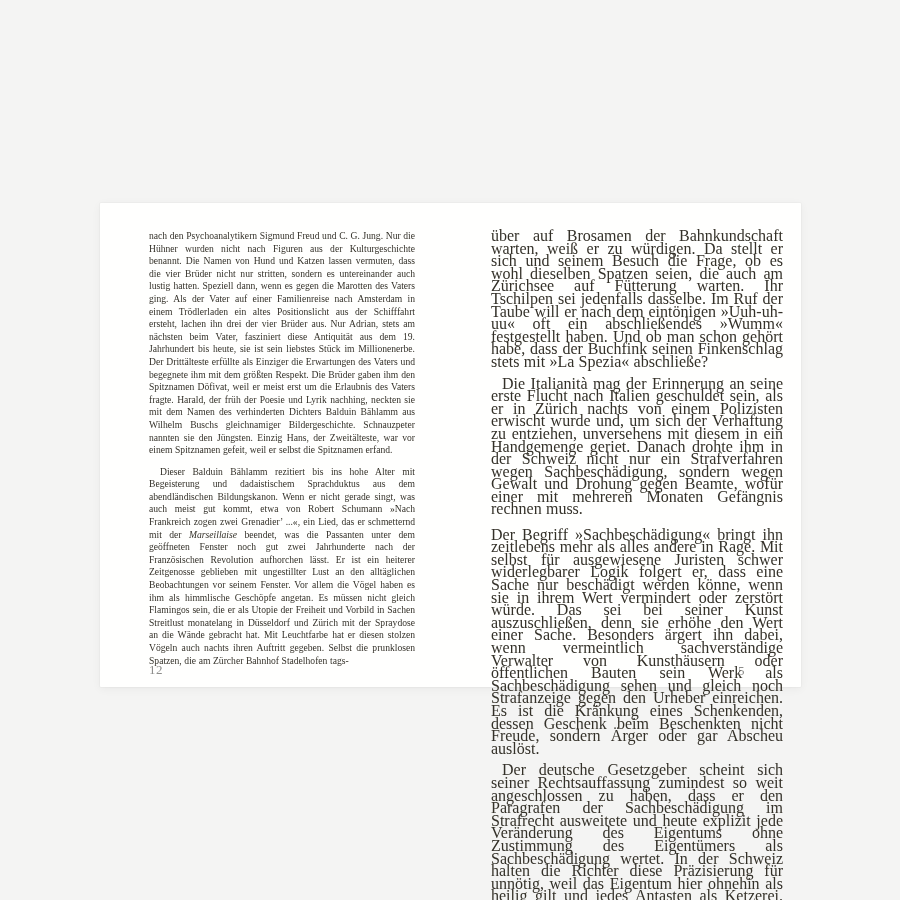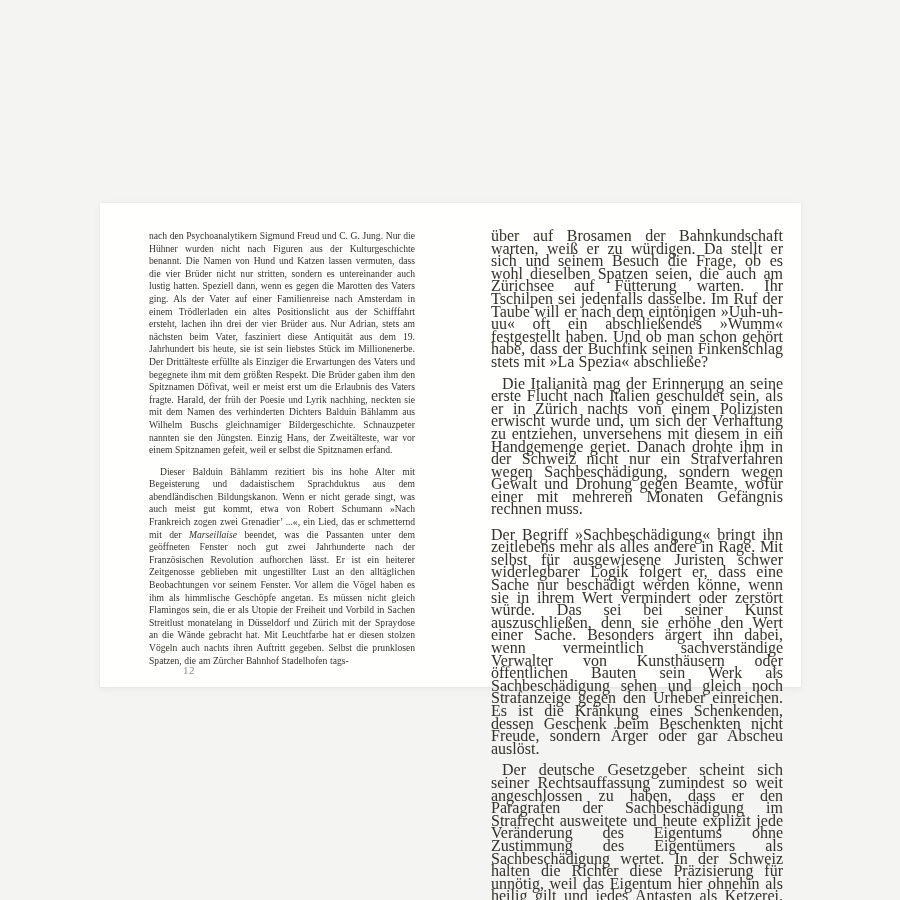--- a/index.html
+++ b/index.html
@@ -49,25 +49,24 @@
   }
   p.para {
     margin: 0;
     padding: 0;
   }
   p.para.indent { text-indent: 11px; margin-top: 9px; }
   p.para.space  { margin-top: 12.6px; }
   p.para em { }
   .folio {
     position: absolute;
-    font-size: 11px;
+    font-size: 13px;
     line-height: 8px;
     color: #8d8d8b;
     letter-spacing: 0.4px;
-    margin-left: 34px;
   }
   .folio-left  { left: 49px;  top: 463px; }
   .folio-right { left: 638px; top: 464px; }
 </style>
 </head>
 <body>
 
 <div class="stage">
   <div class="spread">
 

